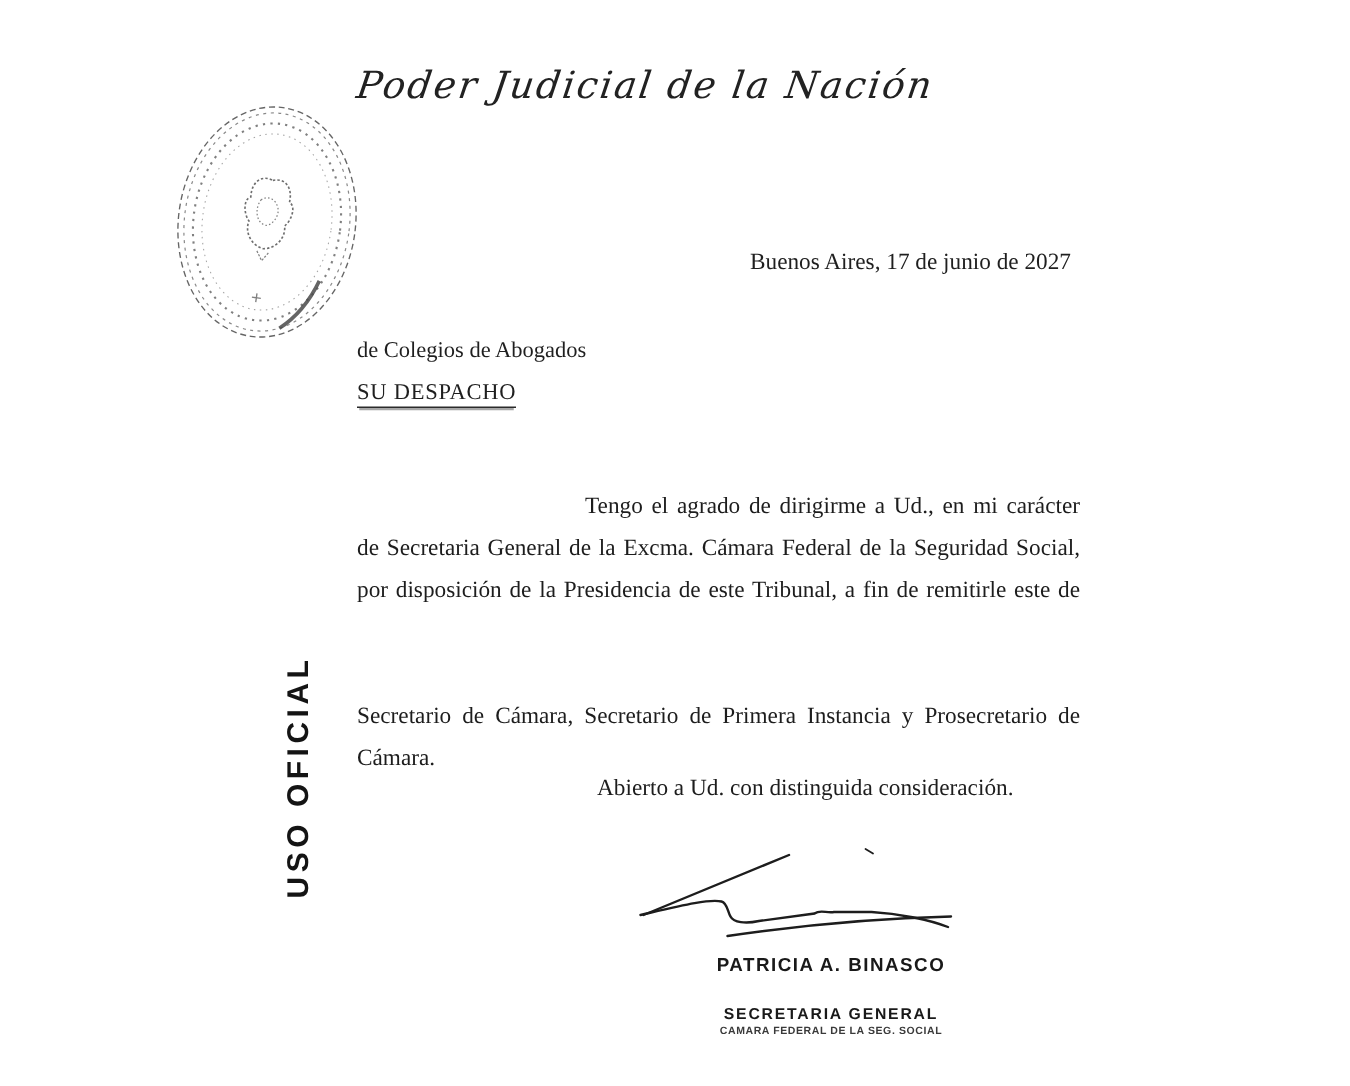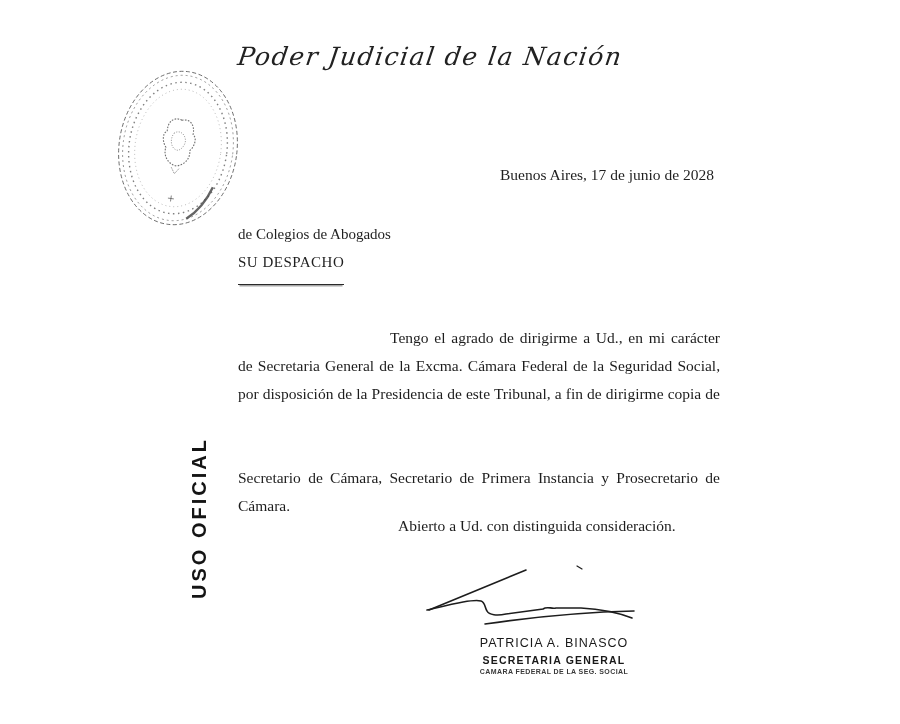--- a/index.html
+++ b/index.html
@@ -36,21 +36,21 @@
   
   .addressee {
     left: 238px; top: 221px;
     font-size: 15px;
     line-height: 27.5px;
     white-space: nowrap;
   }
   .despacho span {
     letter-spacing: 0.5px;
     border-bottom: 1.5px solid #2a2a2a;
-    padding-bottom: 14px;
+    padding-bottom: 1px;
     box-shadow: 0 3px 0 -1.5px rgba(60,60,60,.45);
   }
 
   
   .uso-wrap { left: 186px; top: 432px; width: 30px; height: 172px; }
   .uso-wrap span {
     position: absolute;
     left: 2px; top: 172px;
     transform: rotate(-90deg);
     transform-origin: 0 0;
@@ -82,22 +82,22 @@
   .closing  { left: 398px; top: 517px; }
 
   
   .sig-svg { left: 423px; top: 561px; }
   .stamp {
     left: 464px; top: 636px; width: 180px;
     text-align: center;
     font-family: "Liberation Sans", sans-serif;
     color: #191919;
   }
-  .stamp .name  { font-size: 12.5px; font-weight: 400; letter-spacing: 1px; white-space: nowrap; }
-  .stamp .title { font-size: 10.5px; font-weight: 700; letter-spacing: 1.2px; margin-top: 4px; white-space: nowrap; }
+  .stamp .name  { font-size: 12.5px; font-weight: 700; letter-spacing: 1px; white-space: nowrap; }
+  .stamp .title { font-size: 10.5px; font-weight: 700; letter-spacing: 1.2px; margin-top: 20px; white-space: nowrap; }
   .stamp .org   { font-size: 7px;  font-weight: 700; letter-spacing: 0.4px; margin-top: 2px; color: #3a3a3a; white-space: nowrap; }
 
   .seal-svg { left: 106px; top: 64px; }
 </style>
 </head>
 <body>
 
 <div class="page">
 
   <div class="abs letterhead">Poder Judicial de la Nación</div>
@@ -109,34 +109,34 @@
       <ellipse cx="72" cy="84" rx="49" ry="66" stroke-width="1.4" stroke-dasharray="1.5 3.5" opacity="0.7"></ellipse>
       <ellipse cx="72" cy="84" rx="43" ry="59" stroke-width="0.7" stroke-dasharray="1 3" opacity="0.5"></ellipse>
       <path d="M72 56 C80 53 86 59 85 69 C90 71 88 81 84 85 C86 93 80 101 72 102 C64 101 58 93 60 85 C56 81 54 71 59 69 C58 59 64 53 72 56 Z" stroke-width="1.1" stroke-dasharray="1.6 1.4" opacity="0.8"></path>
       <path d="M66 70 C70 66 76 68 78 74 C80 80 74 88 70 86 C64 84 63 75 66 70 Z" stroke-width="0.8" stroke-dasharray="1 1.5" opacity="0.7"></path>
       <path d="M68 104 L72 110 L76 104" stroke-width="0.8" stroke-dasharray="1.5 1" opacity="0.7"></path>
       <path d="M69 135 h6 M72 132 v6" stroke-width="0.9" opacity="0.7"></path>
       <path d="M112 118 A59 77 0 0 1 90 153" stroke-width="2.4" opacity="0.85"></path>
     </g>
   </svg>
 
-  <div class="abs date-line">Buenos Aires, 17 de junio de 2028</div>
+  <div class="abs date-line">Buenos Aires, 17 de junio de 2027</div>
 
   <div class="abs addressee">
     <div>de Colegios de Abogados</div>
     <div class="despacho"><span>SU DESPACHO</span></div>
   </div>
 
   <div class="abs uso-wrap">
     <span>USO OFICIAL</span>
   </div>
 
   <div class="abs bl j bl-first" style="top:329px">Tengo el agrado de dirigirme a Ud., en mi carácter</div>
   <div class="abs bl j bl-full" style="top:357px">de Secretaria General de la Excma. Cámara Federal de la Seguridad Social,</div>
-  <div class="abs bl j bl-full" style="top:385px">por disposición de la Presidencia de este Tribunal, a fin de dirigirme copia de</div>
+  <div class="abs bl j bl-full" style="top:385px">por disposición de la Presidencia de este Tribunal, a fin de remitirle este de</div>
   <div class="abs bl j bl-full" style="top:469px">Secretario de Cámara, Secretario de Primera Instancia y Prosecretario de</div>
   <div class="abs bl bl-last" style="top:497px">Cámara.</div>
   <div class="abs bl closing">Abierto a Ud. con distinguida consideración.</div>
 
   <svg class="abs sig-svg" width="218" height="70" viewBox="0 0 218 70" aria-hidden="true">
     <g fill="none" stroke="#1d1d1d" stroke-width="1.6" stroke-linecap="round">
       <path d="M103 9 L6 49"></path>
       <path d="M4 49 C30 43 50 38 58 40 C62 41 62 47 64 50 C66 54 74 55 83 53 L120 48 C124 45 128 48 133 47 L158 47 C176 48 196 52 209 57"></path>
       <path d="M62 63 C110 56 166 51 211 50"></path>
       <path d="M154 5 l5 3" stroke-width="1.2"></path>

